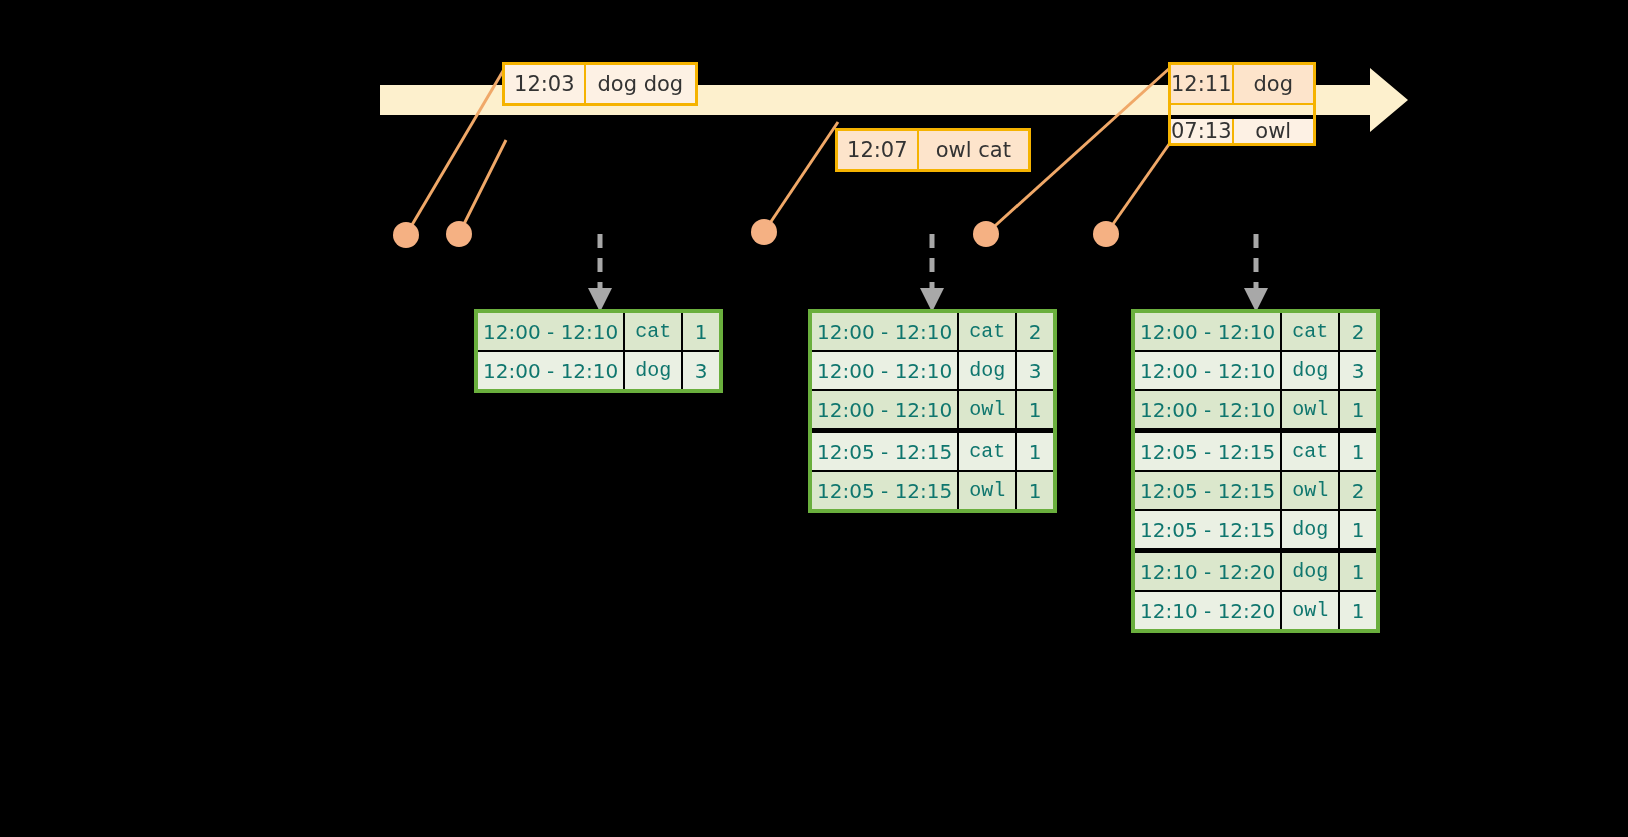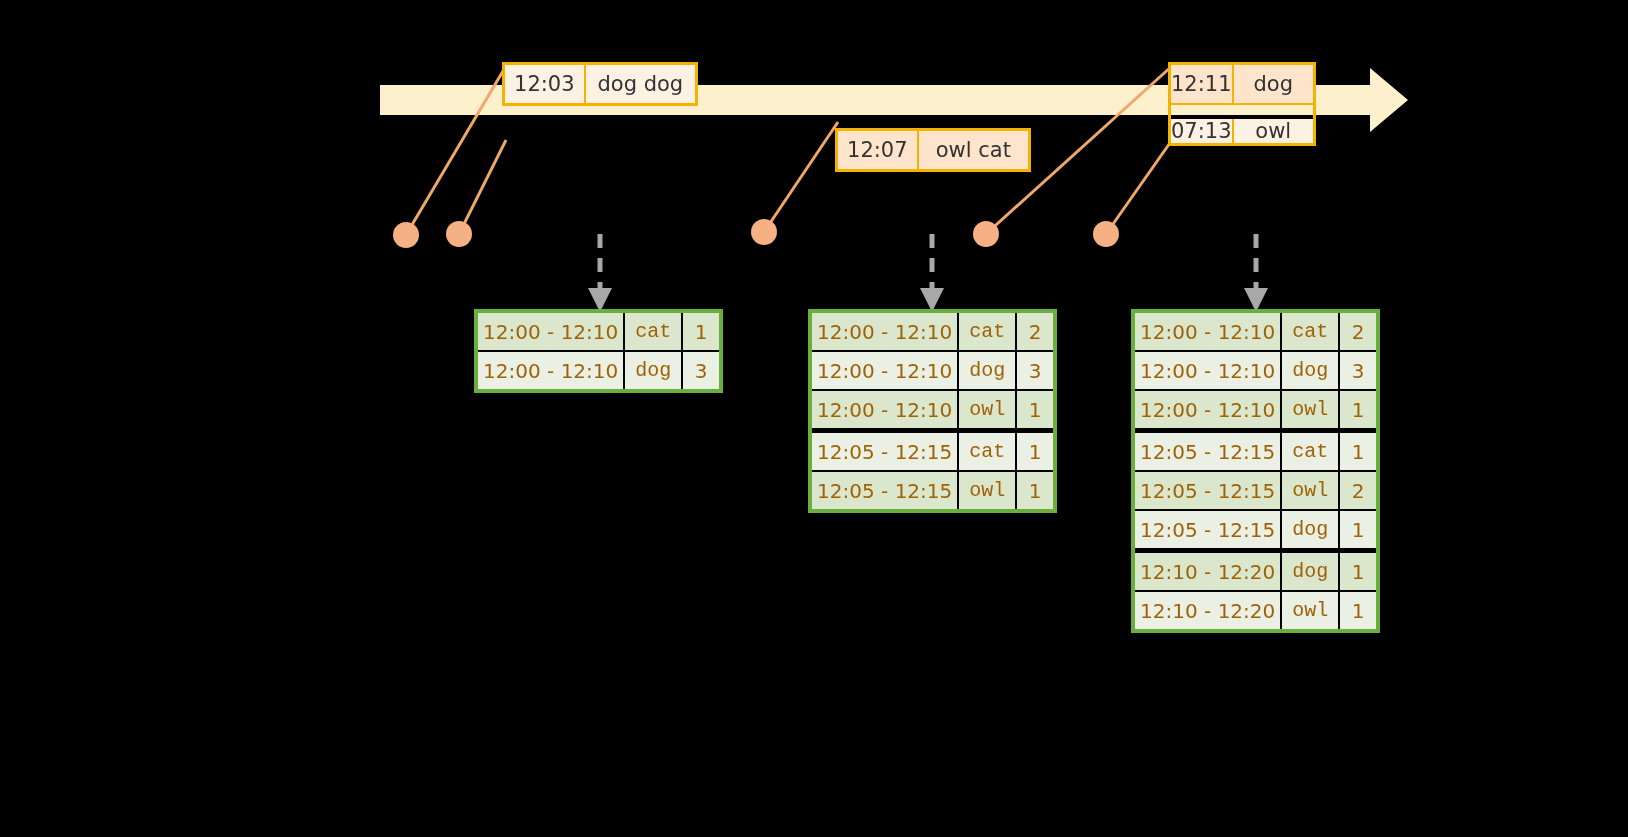--- a/index.html
+++ b/index.html
@@ -94,21 +94,21 @@
   }
   .result-row.band-a .result-cell { background: #dbe7cc; }
   .result-row.band-b .result-cell { background: #eaf0e3; }
   .result-row + .result-row { margin-top: 2px; }
   .result-row.group-sep { margin-top: 5px; }
   .result-cell {
     display: flex;
     align-items: center;
     justify-content: center;
     font-size: 20px;
-    color: #a16207;
+    color: #0f766e;
     box-sizing: border-box;
   }
   .result-cell.range { width: 146px; margin-right: 2px; }
   .result-cell.word  { width: 56px;  margin-right: 2px; font-family: Liberation Mono, monospace; }
   .result-cell.count { width: 36px; }
 
   #result-table-1 { left: 474px; top: 309px; width: 249px; }
   #result-table-2 { left: 808px; top: 309px; width: 249px; }
   #result-table-3 { left: 1131px; top: 309px; width: 249px; }
 </style>

